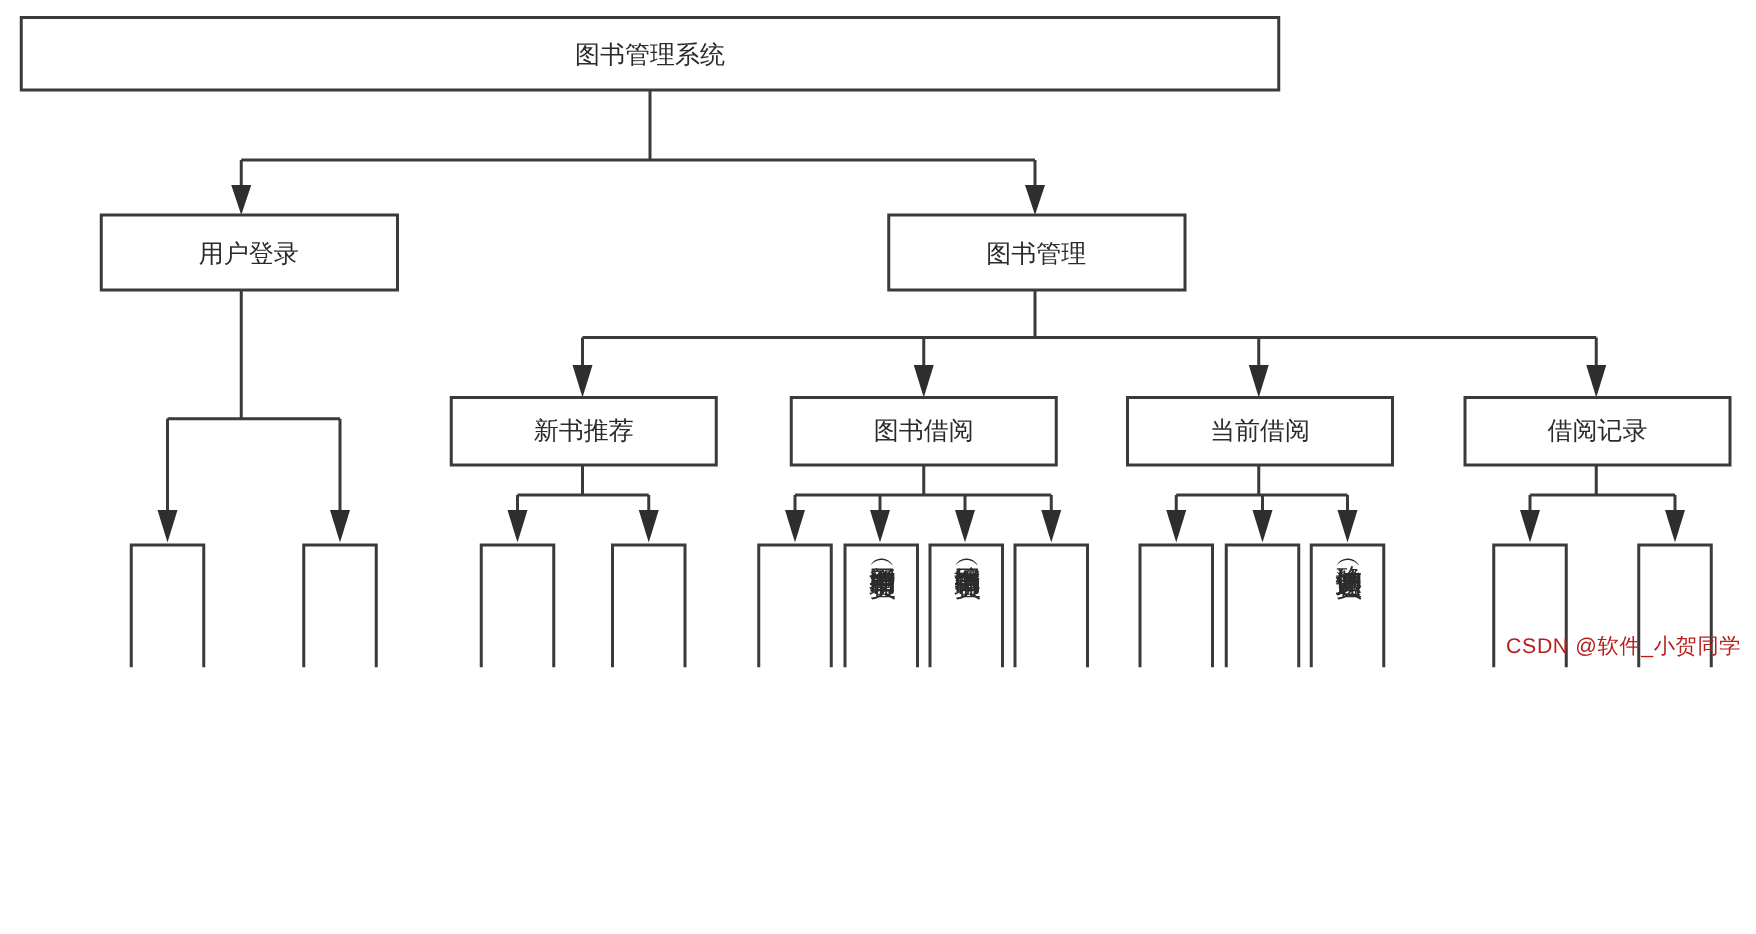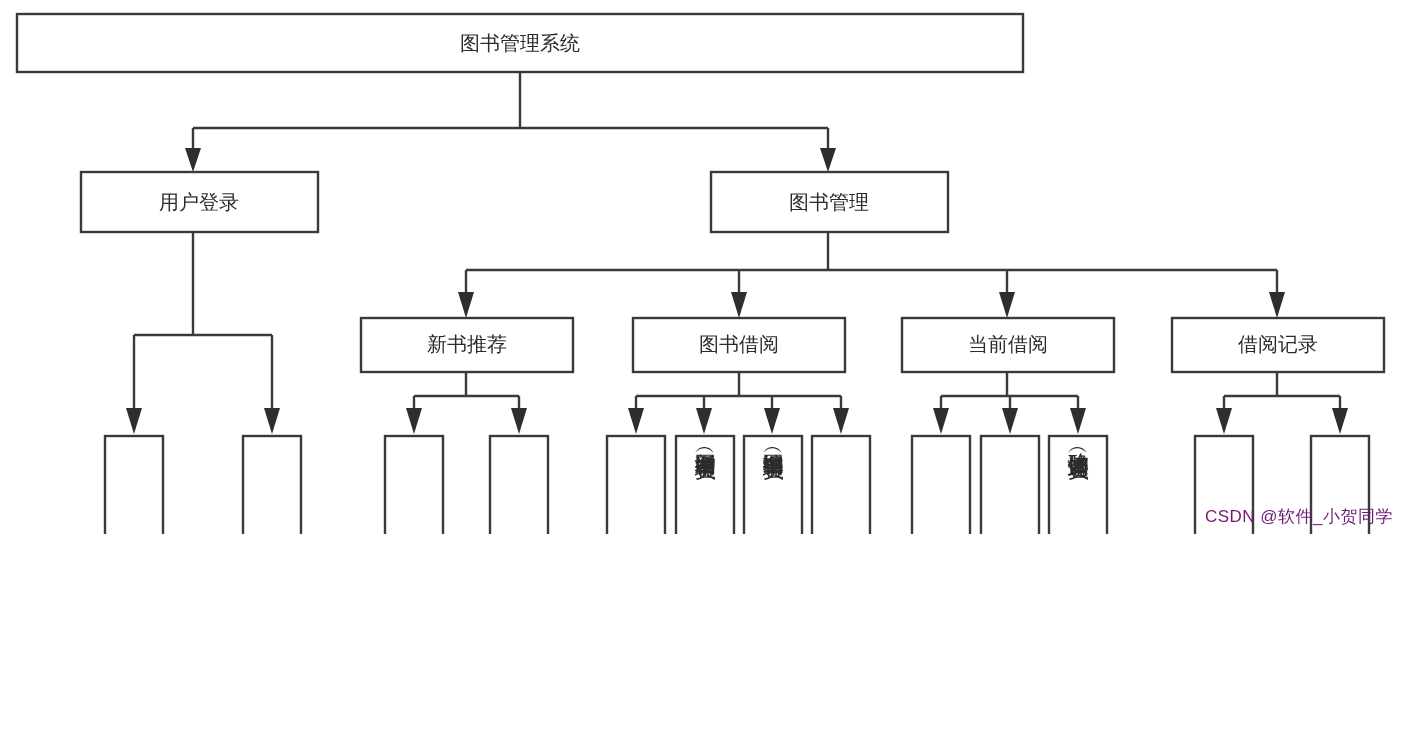--- a/index.html
+++ b/index.html
@@ -62,21 +62,21 @@
     letter-spacing: 1px;
     color: #2b2b2b;
     white-space: nowrap;
   }
   .watermark {
     position: absolute;
     right: 12px;
     bottom: 6px;
     font-family: "Liberation Sans", "DejaVu Sans", sans-serif;
     font-size: 17px;
-    color: #701a75;
+    color: #b91c1c;
     letter-spacing: 0.5px;
     white-space: nowrap;
   }
 </style>
 </head>
 <body>
 
 <div id="diagram-root">
 
   <svg id="tree-svg" viewBox="0 0 1405 747">

